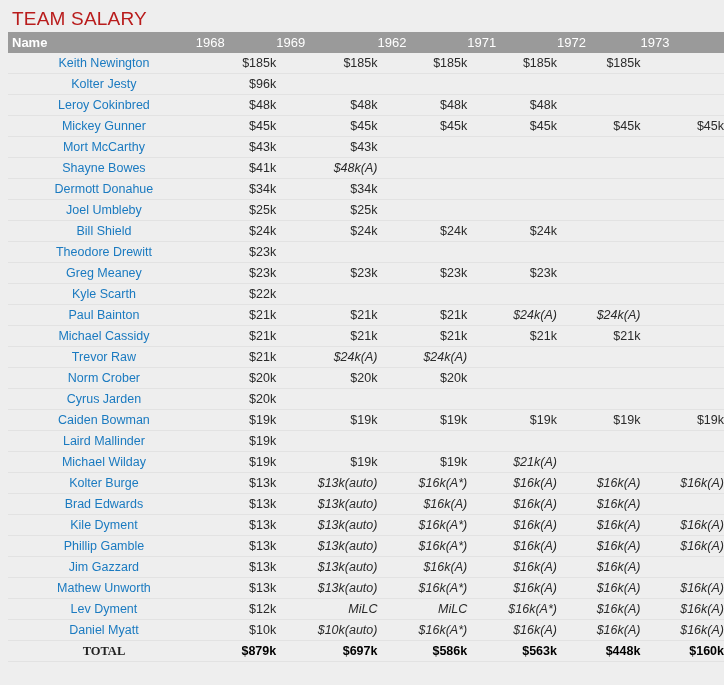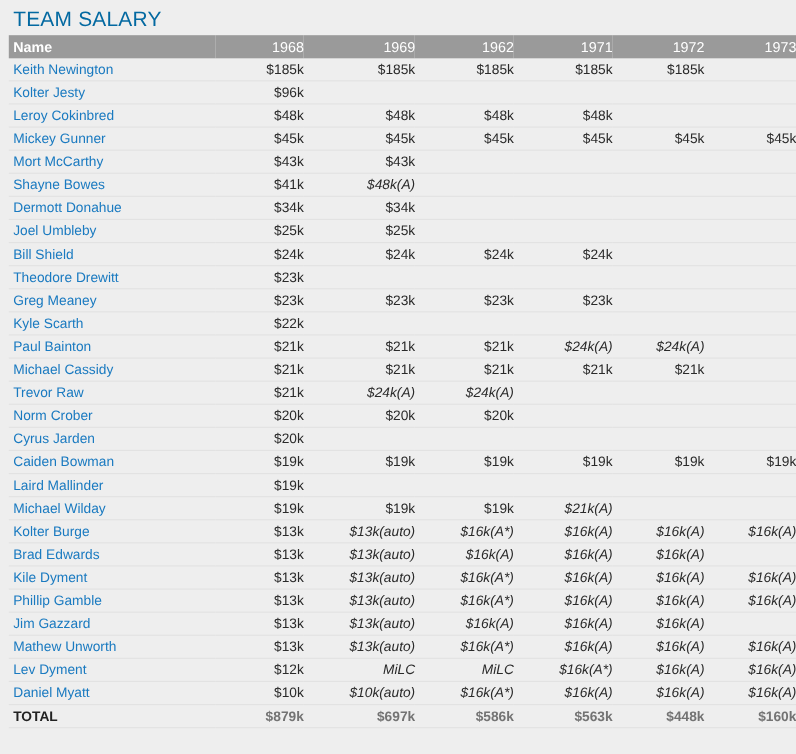--- a/index.html
+++ b/index.html
@@ -12,70 +12,71 @@
       height: 685px;
       overflow: hidden;
       font-family: "Liberation Sans", "DejaVu Sans", sans-serif;
       position: relative;
     }
     .title {
       position: absolute;
       left: 12px;
       top: 8px;
       font-size: 19px;
-      color: #0369a1;
+      color: #b91c1c;
       letter-spacing: 0.2px;
       font-weight: normal;
       line-height: 22px;
     }
     table.salary {
       position: absolute;
       left: 8px;
       top: 32px;
       width: 716px;
       border-collapse: collapse;
       table-layout: fixed;
       font-size: 12.5px;
     }
     table.salary th {
       background: #9a9a9a;
       color: #ffffff;
       font-weight: normal;
       height: 21px;
       padding: 0;
-      text-align: right;
+      text-align: left;
       font-size: 13px;
     }
     table.salary th.name-col {
       text-align: left;
       padding-left: 4px;
       font-weight: bold;
     }
     table.salary td {
       height: 20px;
       padding: 0;
       border-bottom: 1px solid #e2e2e2;
       text-align: right;
       color: #2a2a2a;
       white-space: nowrap;
     }
     table.salary td.name-cell {
-      text-align: left;
+      text-align: center;
       padding-left: 4px;
       color: #1a7ac0;
       cursor: pointer;
     }
     table.salary td.italic { font-style: italic; }
     table.salary tr.total td {
       font-weight: bold;
-      color: #737373;
+      color: #000000;
     }
     table.salary tr.total td.name-cell {
       color: #222;
       cursor: default;
+      font-family: Liberation Serif, serif;
     }
   </style>
 </head>
 <body>
 
 <div class="title">TEAM SALARY</div>
 
 <table class="salary">
   <colgroup>
     <col style="width:180px">

